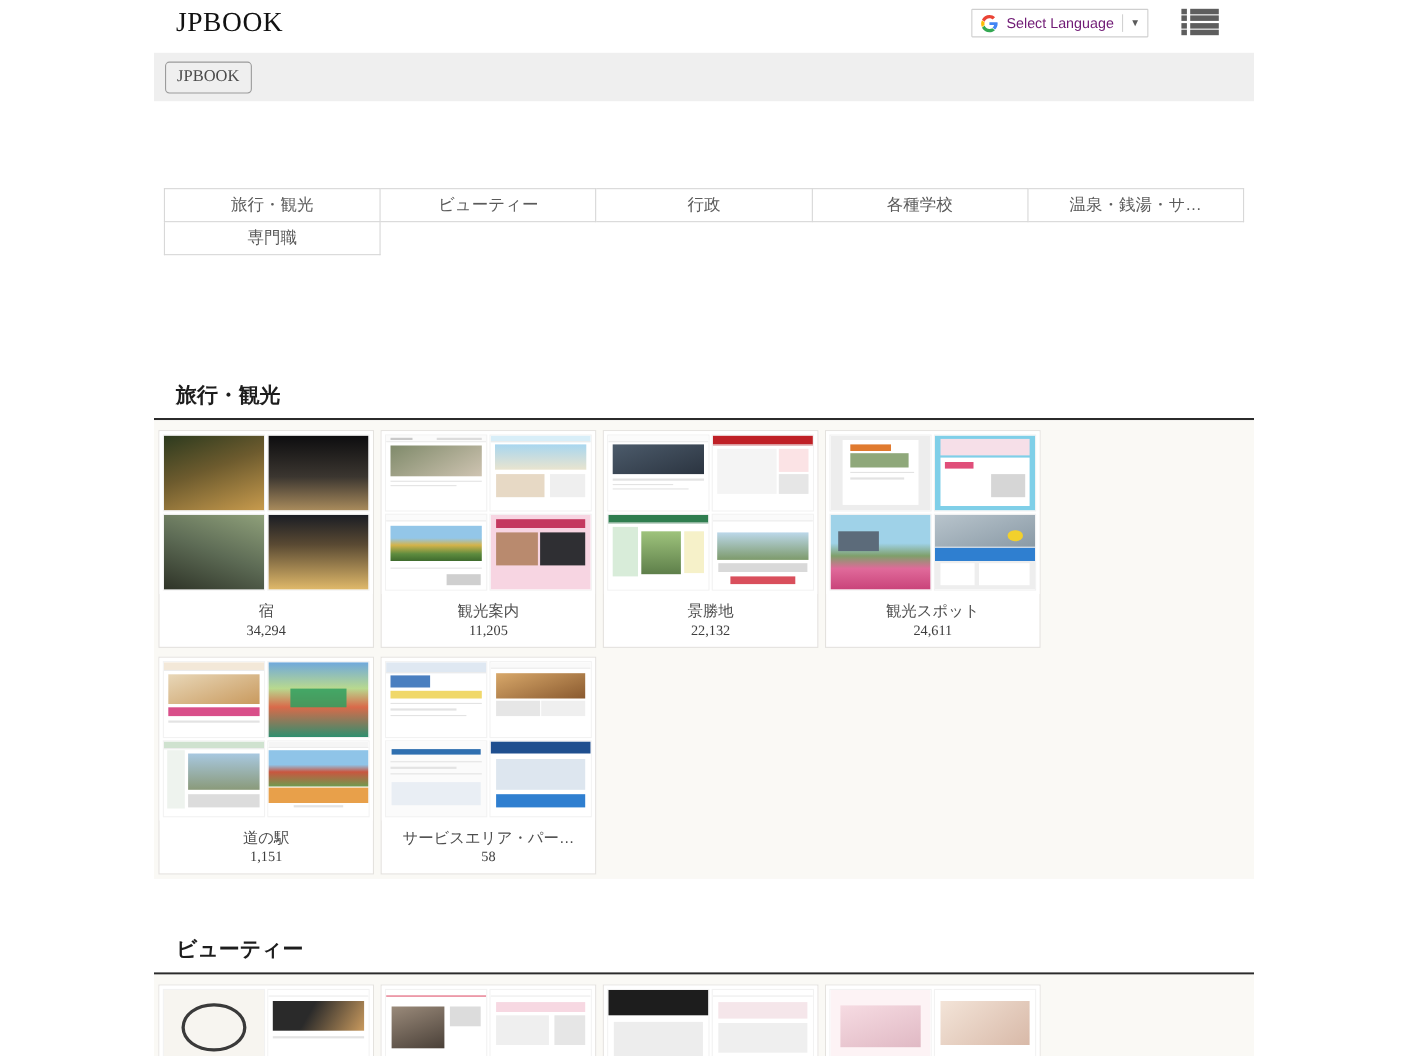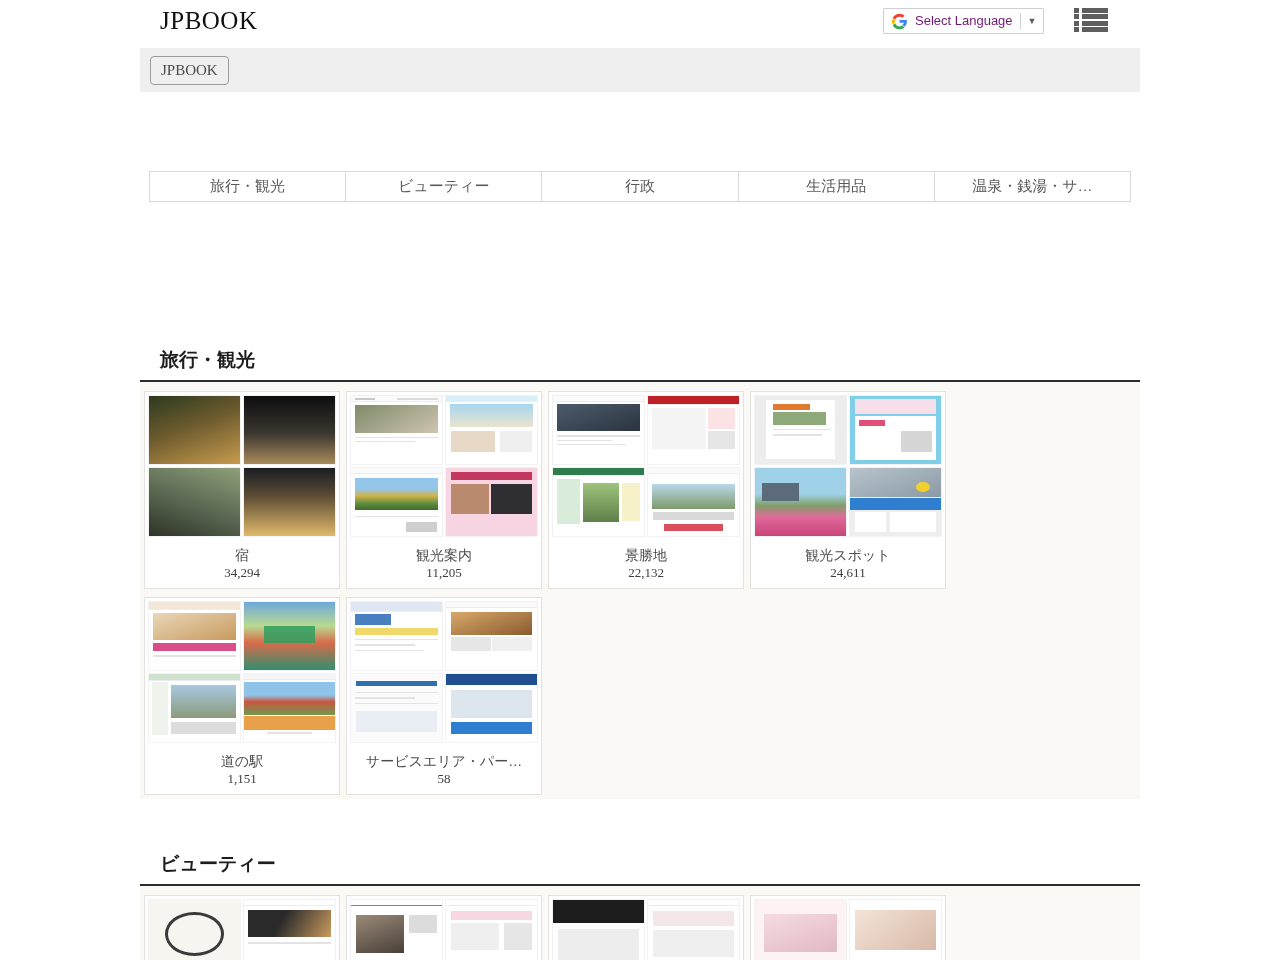--- a/index.html
+++ b/index.html
@@ -279,22 +279,29 @@
     <a href="#" class="crumb">JPBOOK</a>
   </div>
 
 
   <table class="cat-table">
     <tbody>
       <tr>
         <td>旅行・観光</td>
         <td>ビューティー</td>
         <td>行政</td>
-        <td>生活用品</td>
+        <td>各種学校</td>
         <td>温泉・銭湯・サ…</td>
+      </tr>
+      <tr>
+        <td>専門職</td>
+        <td class="empty"></td>
+        <td class="empty"></td>
+        <td class="empty"></td>
+        <td class="empty"></td>
       </tr>
     </tbody>
   </table>
 
   <div class="section" style="top:348px;">
     <div class="section-head">
       <h2 class="section-title">旅行・観光</h2>
     </div>
     <div class="card-grid" style="height:417px;">
 

